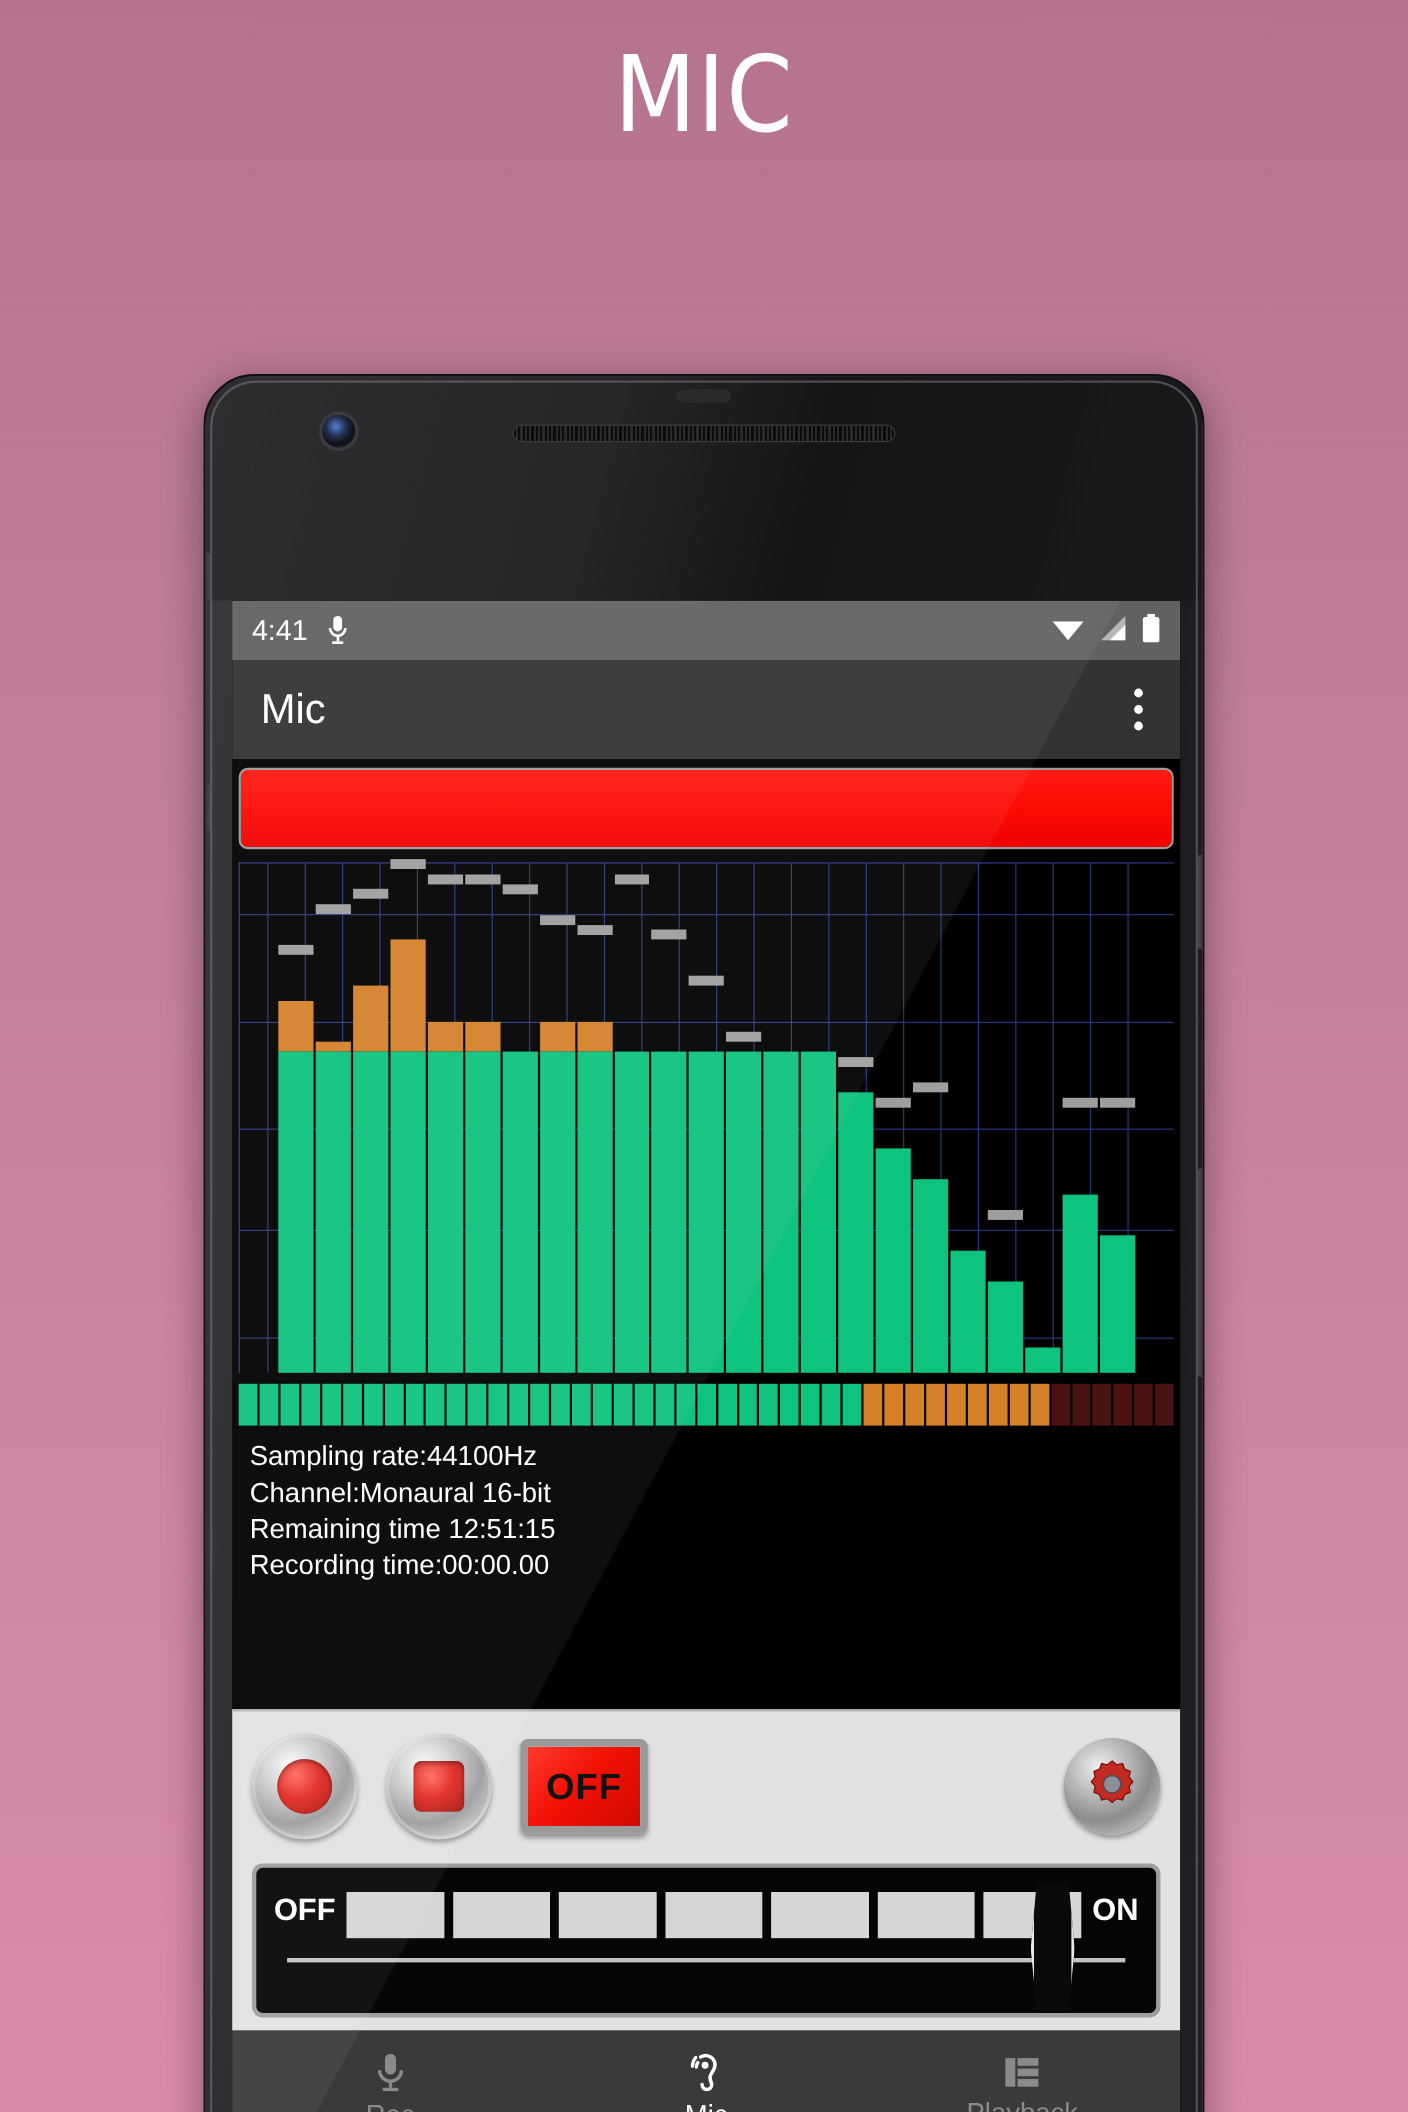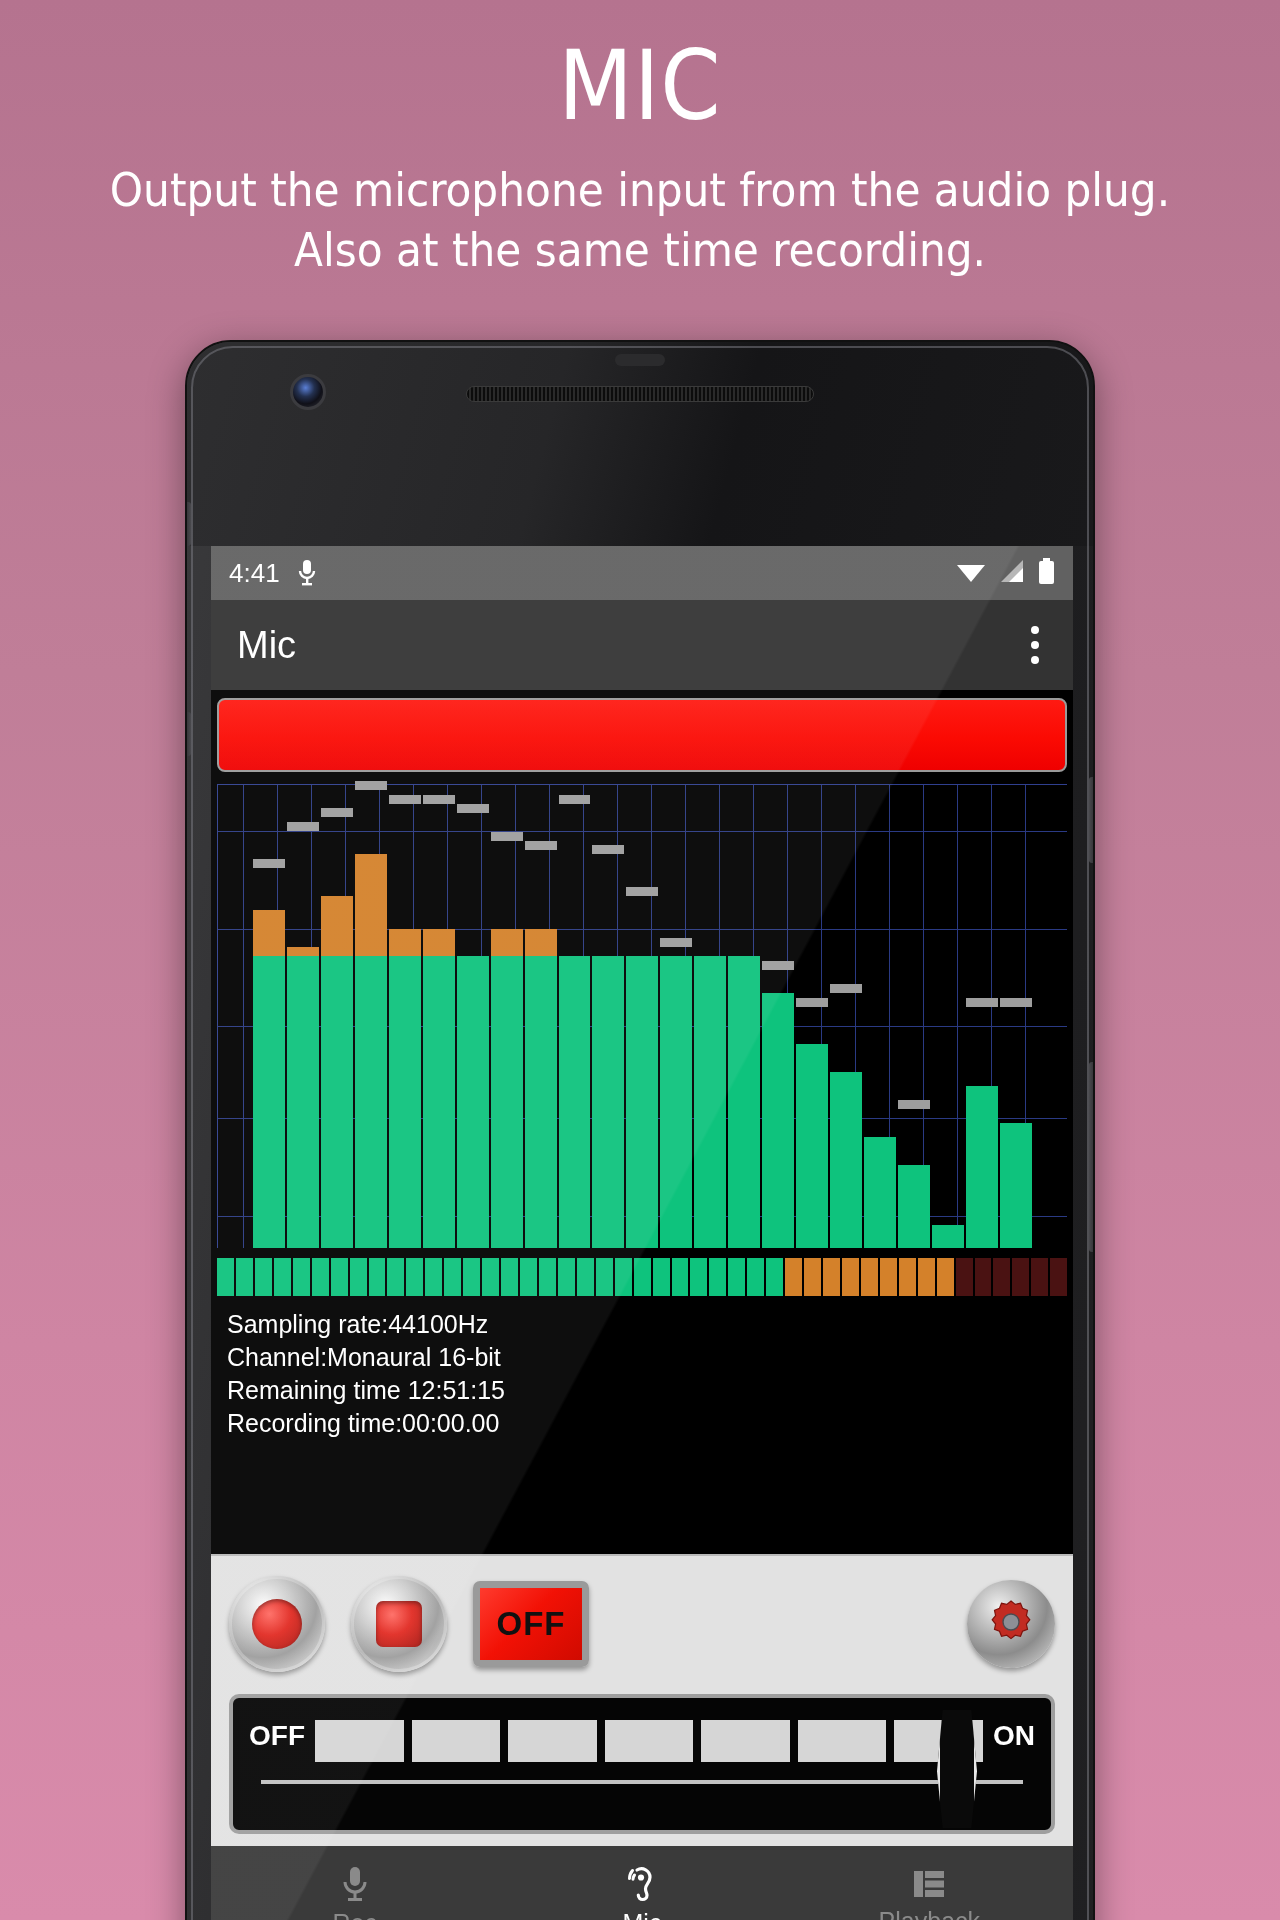--- a/index.html
+++ b/index.html
@@ -269,21 +269,20 @@
   }
   .tab.active .tlabel { color: #ffffff; }
   .tab .ticon { color: #8a8a8a; display: flex; }
   .tab.active .ticon { color: #ffffff; }
 </style>
 </head>
 <body>
 
 <div class="promo">
   <div class="promo-title">MIC</div>
-  <div class="promo-sub">Output the microphone input from the audio plug. Also at the same time recording.</div>
 </div>
 
 <div class="phone">
   <div class="phone-top">
     <div class="notch-dot"></div>
     <div class="earpiece"></div>
     <div class="camera"></div>
   </div>
 
   <div class="side-btn a"></div>

